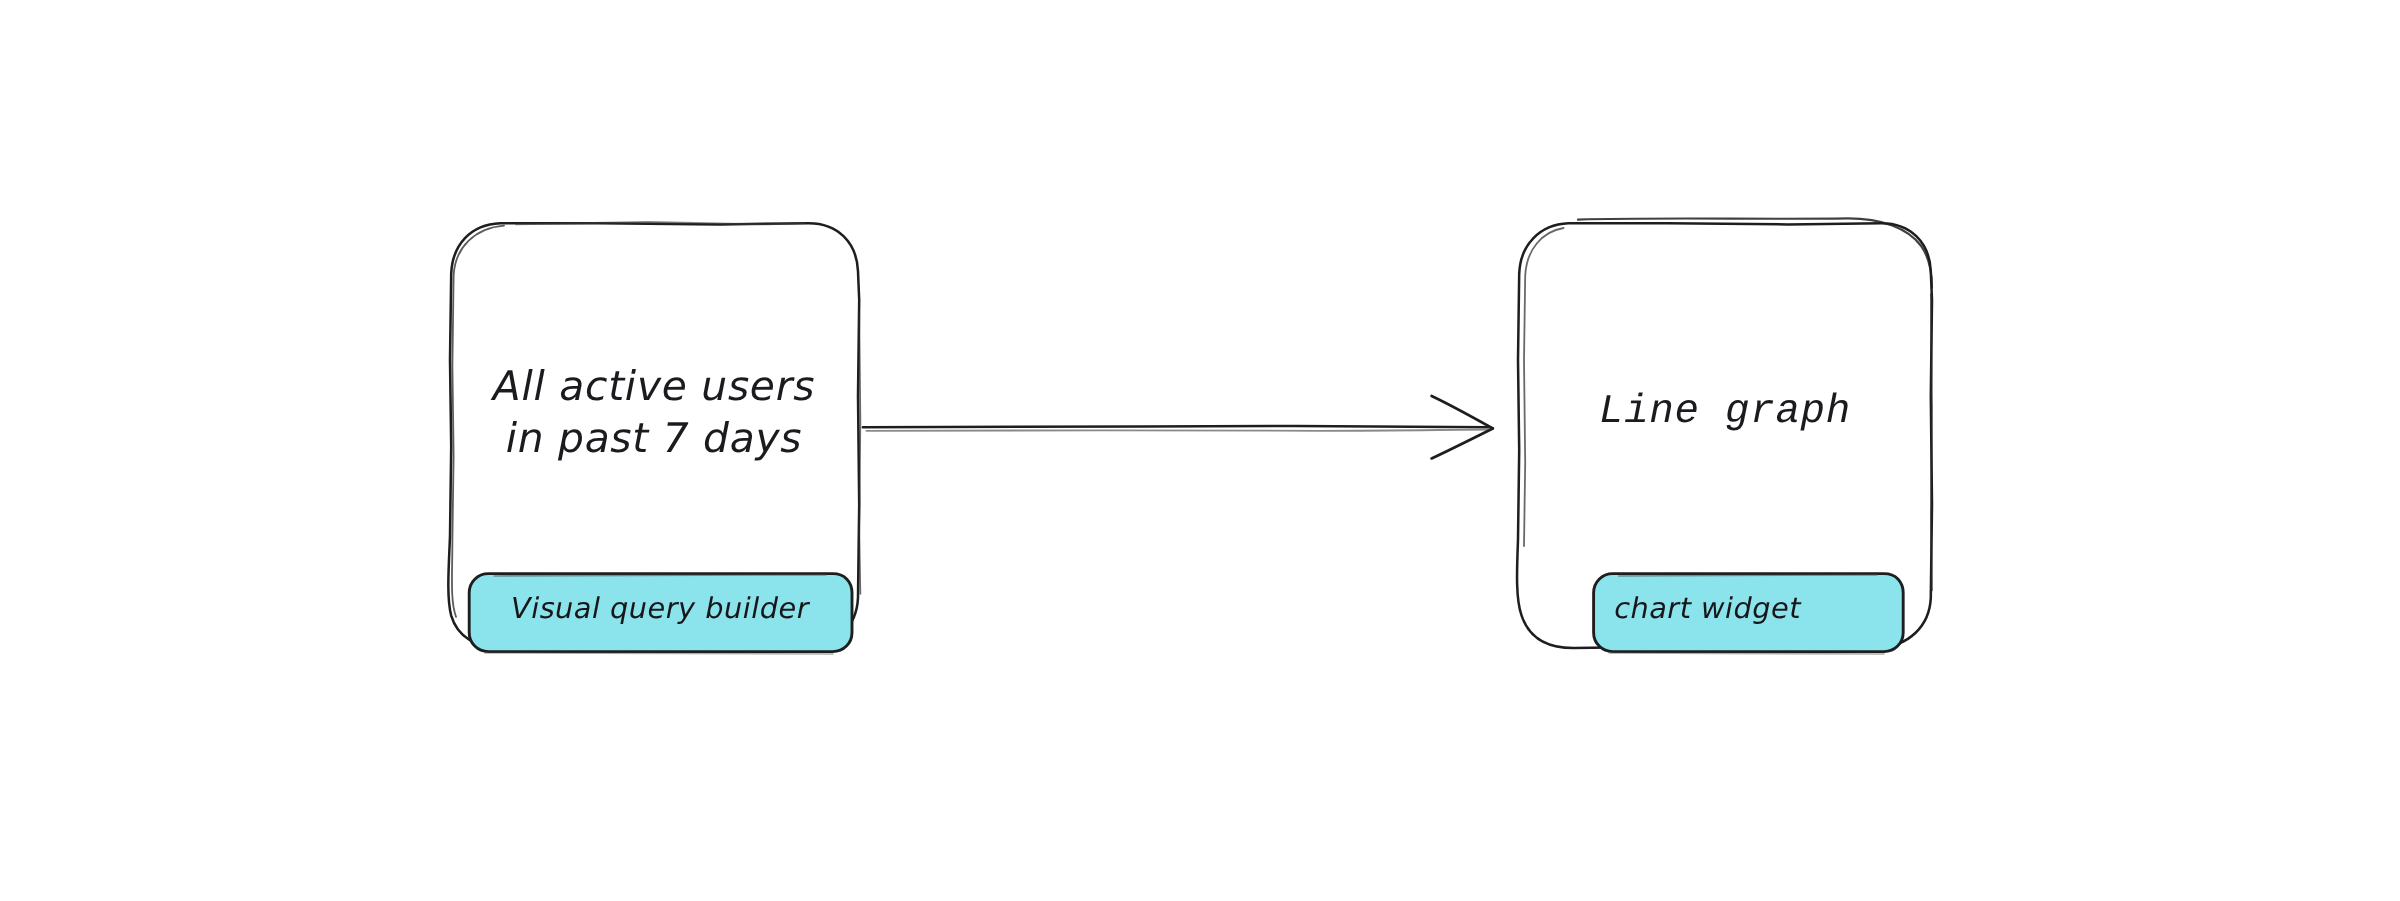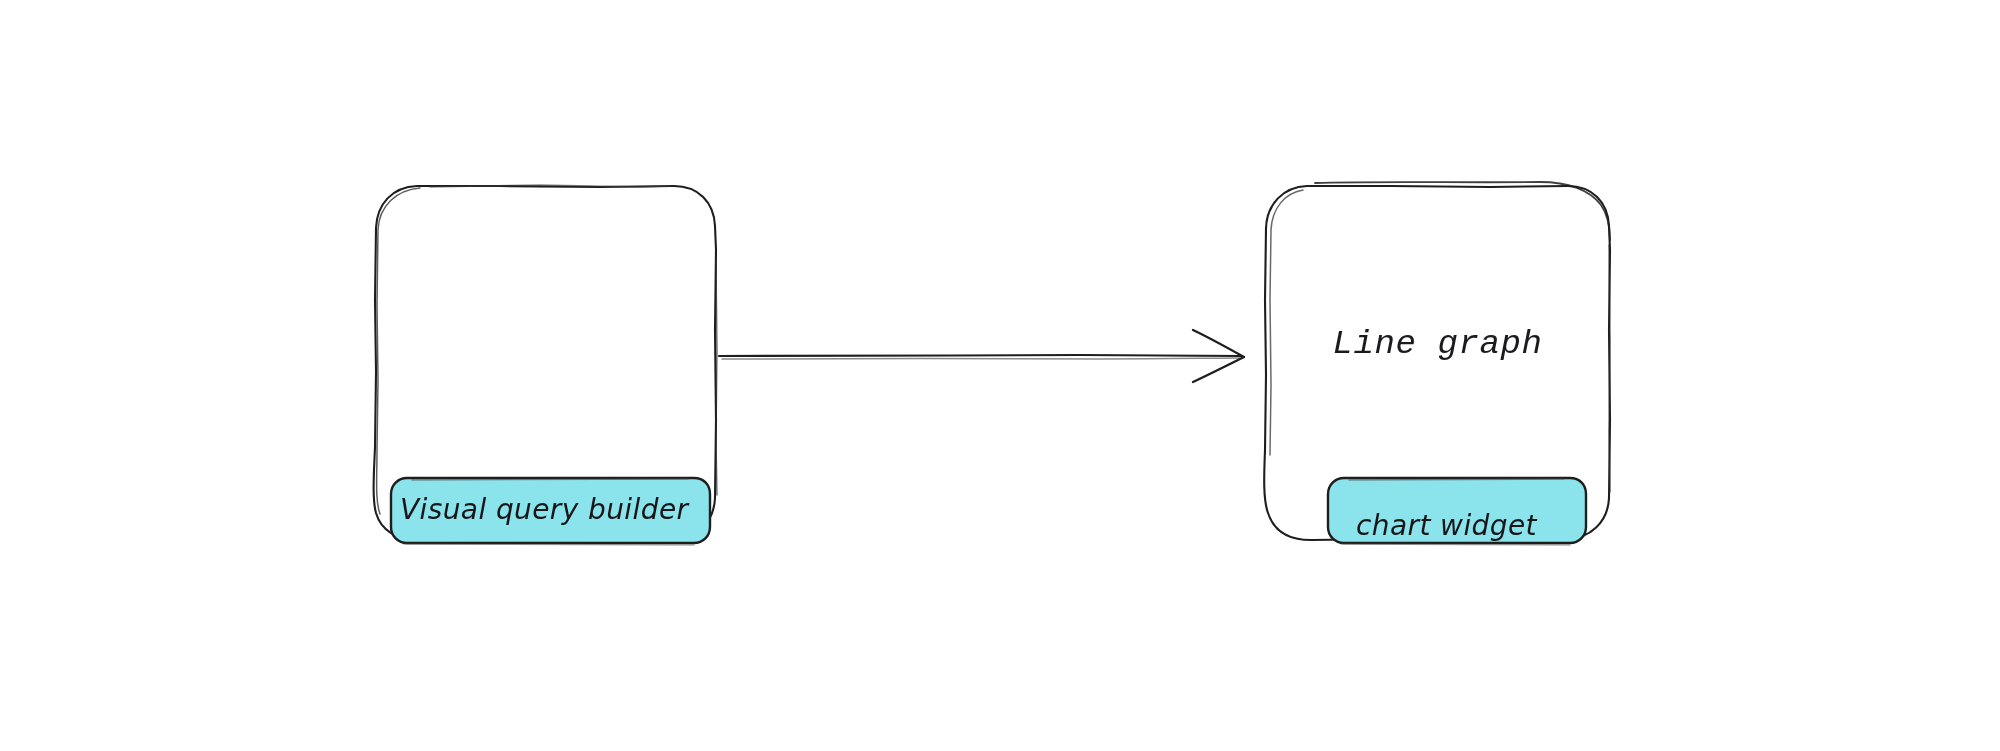--- a/index.html
+++ b/index.html
@@ -53,41 +53,40 @@
 
   #node-right-text {
     left: 1265px;
     top: 322px;
     width: 345px;
     font-family: Liberation Mono, monospace;
   }
 
   .badge-text {
     position: absolute;
-    text-align: left;
+    text-align: center;
     color: #171719;
     font-family: "DejaVu Sans", sans-serif;
-    font-size: 28px;
+    font-size: 24px;
     letter-spacing: 0.4px;
     font-style: italic;
     font-weight: 400;
     white-space: nowrap;
   }
 
   #badge-left-text {
     left: 400px;
     top: 493px;
     width: 300px;
   }
 
   #badge-right-text {
-    left: 1356px;
+    left: 1298px;
     top: 493px;
     width: 250px;
-    margin-top: 16px;
   }
 
   
   .hit {
     position: absolute;
     background: transparent;
   }
 </style>
 </head>
 <body>
@@ -169,20 +168,22 @@
                C 1586 536 1579 543 1570 543
                L 1344 543
                C 1335 543 1328 536 1328 527
                L 1328 494
                C 1328 485 1335 478 1344 478 Z" fill="#8be3ec" stroke="#1e1e1e" stroke-width="2.4" stroke-linejoin="round" stroke-linecap="round"></path>
       <path d="M 1349 480 L 1564 479" fill="none" stroke="#4a4a4e" stroke-width="1.4" stroke-linecap="round" opacity="0.55"></path>
       <path d="M 1341 544 L 1570 545" fill="none" stroke="#4a4a4e" stroke-width="1.4" stroke-linecap="round" opacity="0.45"></path>
     </g>
   </svg>
 
+  <div class="node-text" id="node-left-text">All active users
+in past 7 days</div>
 
   <div class="node-text" id="node-right-text">Line graph</div>
 
   <div class="badge-text" id="badge-left-text">Visual query builder</div>
 
   <div class="badge-text" id="badge-right-text">chart widget</div>
 
   <div class="hit" style="left:375px;top:185px;width:341px;height:356px;"></div>
 
   <div class="hit" style="left:1265px;top:185px;width:346px;height:356px;"></div>

